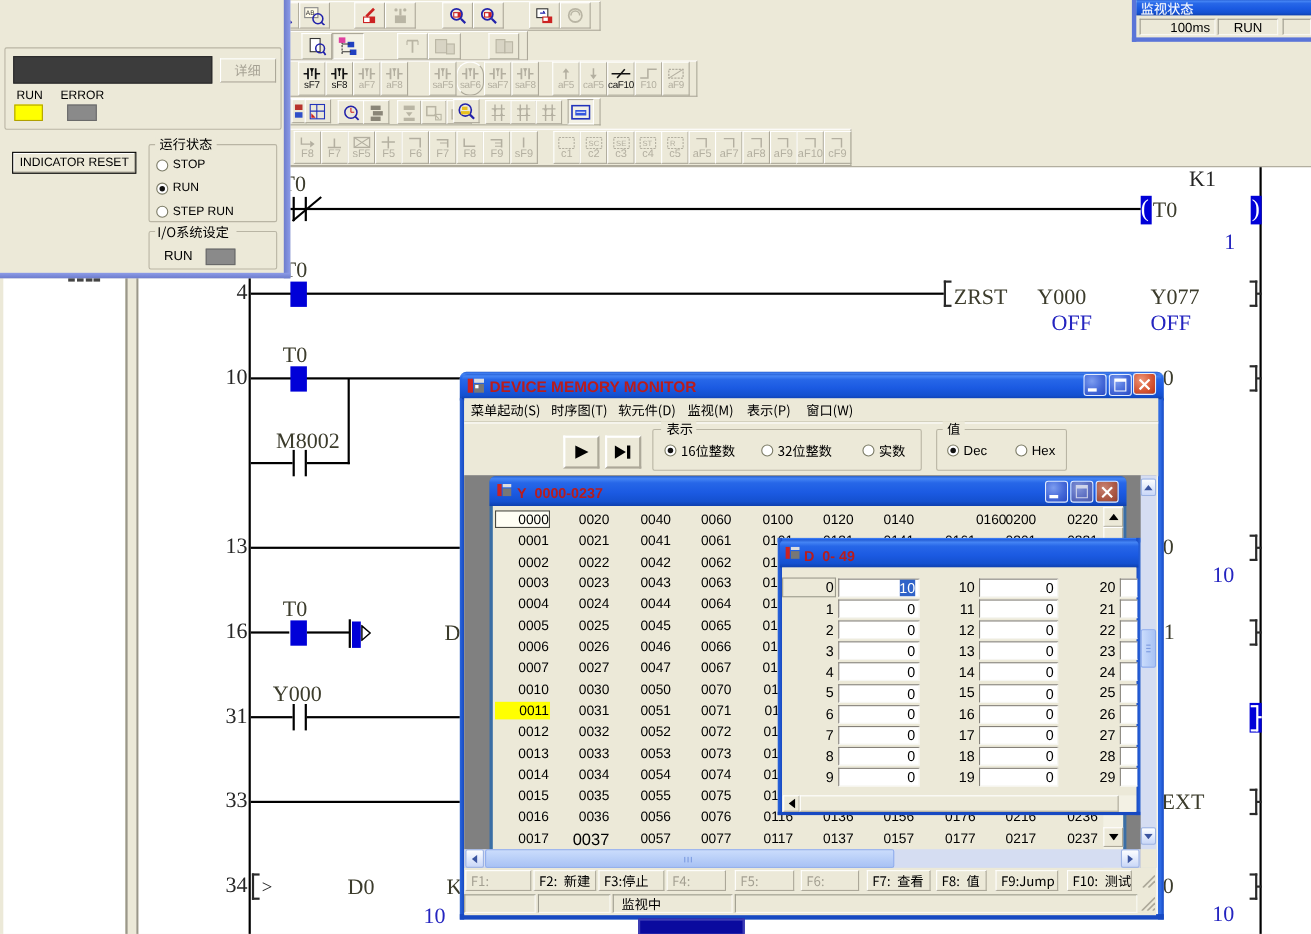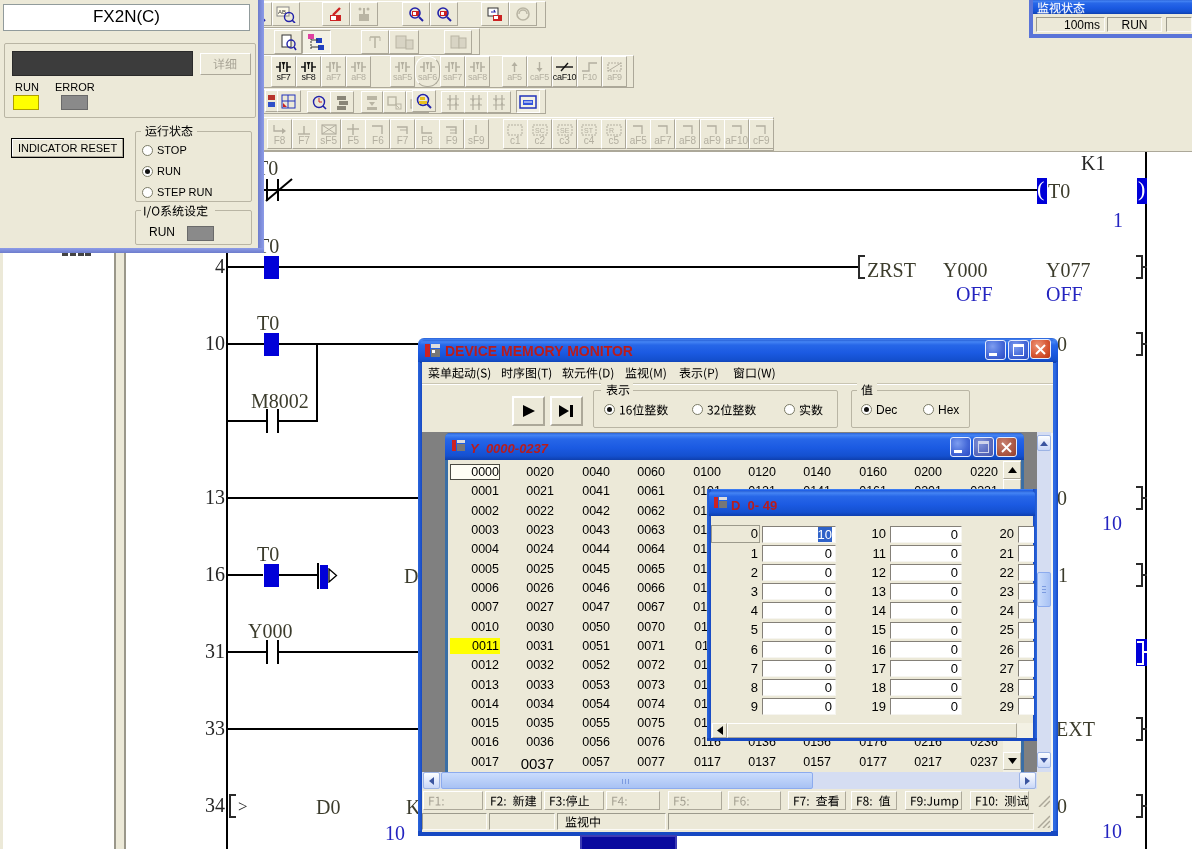--- a/index.html
+++ b/index.html
@@ -708,21 +708,21 @@
 <div class="radio" style="left:923px;top:404px;"></div>
     <div class="a" style="left:938px;top:403px;font-size:12px;">Hex</div>
 <div class="a" style="left:422px;top:432px;width:629px;height:357px;background:#808080;"></div>
 <div class="a" style="left:445px;top:433px;width:579px;height:356px;background:#3a6ea5;border-radius:5px 5px 0 0;"></div>
 <div class="a lunatitle" style="left:445px;top:433px;width:579px;height:27px;border-radius:5px 5px 0 0;"></div>
 <svg class="a" style="left:452px;top:440px" width="13" height="12">
       <rect x="0" y="0" width="4" height="11" fill="#cc2222"></rect>
       <rect x="5" y="0" width="8" height="3" fill="#ddd"></rect>
       <rect x="5" y="4" width="8" height="7" fill="#777"></rect>
     </svg>
-<div class="a titletext" style="left:470px;top:441px;font-style:italic;">Y&nbsp; 0000-0237</div>
+<div class="a titletext" style="left:470px;top:441px;">Y&nbsp; 0000-0237</div>
 <div class="xpbtn bluebtn" style="left:950px;top:437px;">
       <div style="width:8px;height:3px;background:#fff;margin-top:9px;margin-right:6px;"></div>
     </div>
 <div class="xpbtn dimbtn" style="left:973px;top:437px;">
       <div style="width:9px;height:8px;border:1px solid #cfd4ea;border-top:3px solid #cfd4ea;"></div>
     </div>
 <div class="xpbtn dimred" style="left:996px;top:437px;">
       <svg width="11" height="11">
         <line x1="1" y1="1" x2="10" y2="10" stroke="#fff" stroke-width="2"></line>
         <line x1="10" y1="1" x2="1" y2="10" stroke="#fff" stroke-width="2"></line>
@@ -731,21 +731,21 @@
 <div class="a" style="left:448px;top:460px;width:573px;height:329px;background:#ece9d8;"></div>
 <div class="a" style="left:450px;top:464px;width:50px;height:16px;background:#fffef4;border:1px solid #4a4a42;box-sizing:border-box;"></div>
 <div class="a" style="left:450px;top:638px;width:50px;height:16px;background:#ffff00;"></div>
 <div class="cell" style="left:439px;top:465px;width:60px;font-size:12.5px;">0000</div>
     <div class="cell" style="left:494px;top:465px;width:60px;font-size:12.5px;">0020</div>
     <div class="cell" style="left:550px;top:465px;width:60px;font-size:12.5px;">0040</div>
     <div class="cell" style="left:605px;top:465px;width:60px;font-size:12.5px;">0060</div>
     <div class="cell" style="left:661px;top:465px;width:60px;font-size:12.5px;">0100</div>
     <div class="cell" style="left:716px;top:465px;width:60px;font-size:12.5px;">0120</div>
     <div class="cell" style="left:771px;top:465px;width:60px;font-size:12.5px;">0140</div>
-    <div class="cell" style="left:827px;top:465px;width:60px;font-size:12.5px;">0160</div>
+    <div class="cell" style="left:827px;top:465px;width:60px;font-size:12.5px;padding-left:28px;">0160</div>
     <div class="cell" style="left:882px;top:465px;width:60px;font-size:12.5px;">0200</div>
     <div class="cell" style="left:938px;top:465px;width:60px;font-size:12.5px;">0220</div>
     <div class="cell" style="left:439px;top:484px;width:60px;font-size:12.5px;">0001</div>
     <div class="cell" style="left:494px;top:484px;width:60px;font-size:12.5px;">0021</div>
     <div class="cell" style="left:550px;top:484px;width:60px;font-size:12.5px;">0041</div>
     <div class="cell" style="left:605px;top:484px;width:60px;font-size:12.5px;">0061</div>
     <div class="cell" style="left:661px;top:484px;width:60px;font-size:12.5px;">0101</div>
     <div class="cell" style="left:716px;top:484px;width:60px;font-size:12.5px;">0121</div>
     <div class="cell" style="left:771px;top:484px;width:60px;font-size:12.5px;">0141</div>
     <div class="cell" style="left:827px;top:484px;width:60px;font-size:12.5px;">0161</div>
@@ -1105,21 +1105,20 @@
     </svg>
 <svg class="a" style="left:1037px;top:815px" width="13" height="13">
       <line x1="13" y1="1" x2="1" y2="13" stroke="#aca899" stroke-width="1.5"></line>
       <line x1="13" y1="6" x2="6" y2="13" stroke="#aca899" stroke-width="1.5"></line>
       <line x1="13" y1="11" x2="11" y2="13" stroke="#aca899" stroke-width="1.5"></line>
     </svg>
 <div class="a" style="left:580px;top:835px;width:97px;height:14px;background:#0a0a9e;border:2px solid #3c3cb4;border-bottom:none;box-sizing:border-box;"></div>
 <div class="a" style="left:0px;top:0px;width:264px;height:253px;background:#ece9d8;"></div>
 <div class="a" style="left:258px;top:0px;width:6px;height:253px;background:linear-gradient(90deg,#6d7ccc,#8d9ce8);"></div>
 <div class="a" style="left:0px;top:248px;width:264px;height:5px;background:linear-gradient(180deg,#8d9ce8,#6d7ccc);"></div>
-<div class="a" style="left:3px;top:4px;width:247px;height:27px;background:#fff;border:1px solid #919b9c;box-sizing:border-box;text-align:center;font-size:17px;line-height:24px;color:#000;">FX2N(C)</div>
 <div class="a grp" style="left:4px;top:43px;width:252px;height:75px;"></div>
 <div class="a" style="left:12px;top:51px;width:181px;height:25px;background:#3c3c3c;border:1px solid #2a2a2a;box-sizing:border-box;"></div>
 <div class="tbtn" style="left:200px;top:53px;width:51px;height:22px;"></div>
 <svg class="a" style="left:0;top:0;overflow:visible" width="2" height="2">
       <path transform="translate(213.0,68.5) scale(0.0120,-0.0120)" d="M107 768C161 722 229 657 262 615L312 670C280 711 210 773 155 817ZM454 811C488 760 525 692 539 649L608 678C593 721 555 786 520 836ZM187 -60V-59C202 -39 229 -17 391 111C383 125 372 153 365 174L266 99V526H40V453H195V91C195 42 164 9 146 -6C159 -17 180 -44 187 -60ZM826 843C804 784 767 704 732 648H399V579H630V441H430V372H630V231H375V160H630V-79H705V160H953V231H705V372H899V441H705V579H931V648H812C842 698 875 761 902 817Z" fill="#a5a193"></path>
       <path transform="translate(225.0,68.5) scale(0.0120,-0.0120)" d="M37 53 50 -21C148 -1 281 24 410 50L405 118C270 93 130 67 37 53ZM58 424C74 432 99 437 243 454C191 389 144 336 123 317C88 282 62 259 40 254C49 235 60 199 64 184C86 196 122 204 408 250C405 265 404 294 404 314L178 282C263 366 348 470 422 576L357 616C338 584 316 552 294 522L141 508C206 594 272 704 324 813L251 844C201 722 121 593 95 560C70 525 52 502 33 498C41 478 54 440 58 424ZM647 70H503V353H647ZM716 70V353H858V70ZM433 788V-65H503V0H858V-57H930V788ZM647 424H503V713H647ZM716 424V713H858V424Z" fill="#a5a193"></path>
     </svg>
 <div class="a" style="left:15px;top:81px;font-size:11px;color:#000;">RUN</div>
 <div class="a" style="left:55px;top:81px;font-size:11px;color:#000;">ERROR</div>
 <div class="a" style="left:13px;top:95px;width:26px;height:15px;background:#ffff00;border:1px solid #b0a000;box-sizing:border-box;"></div>

